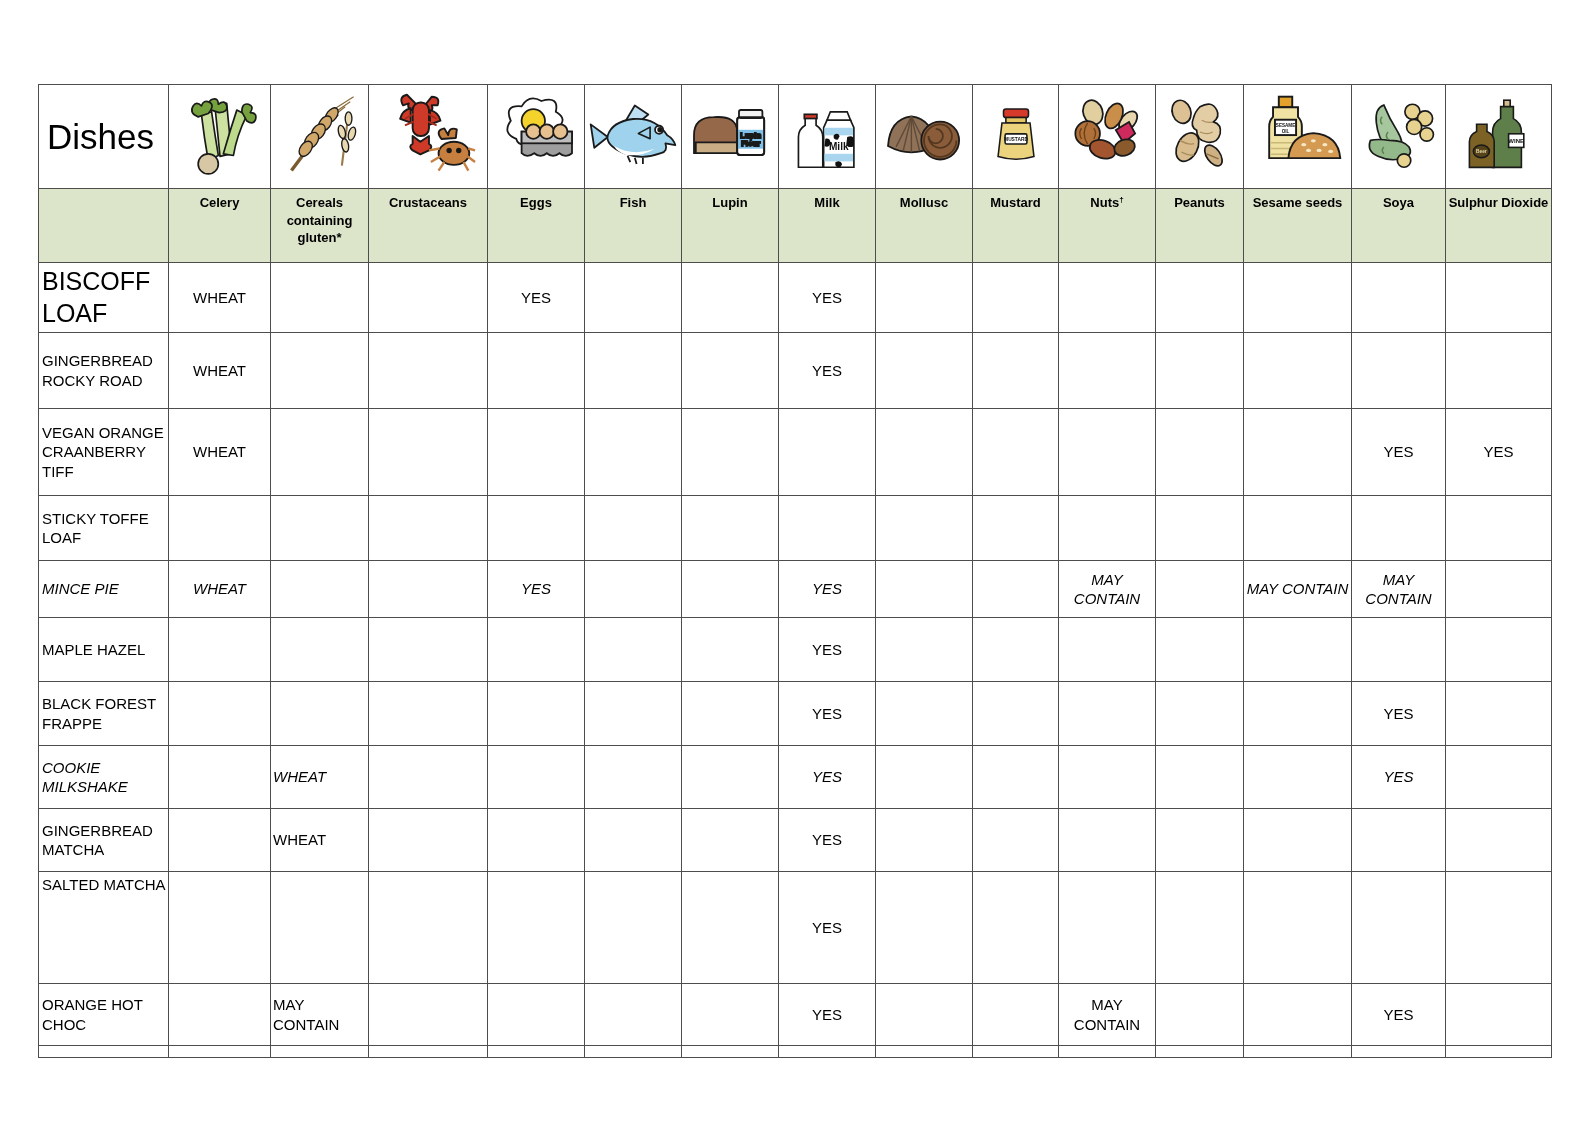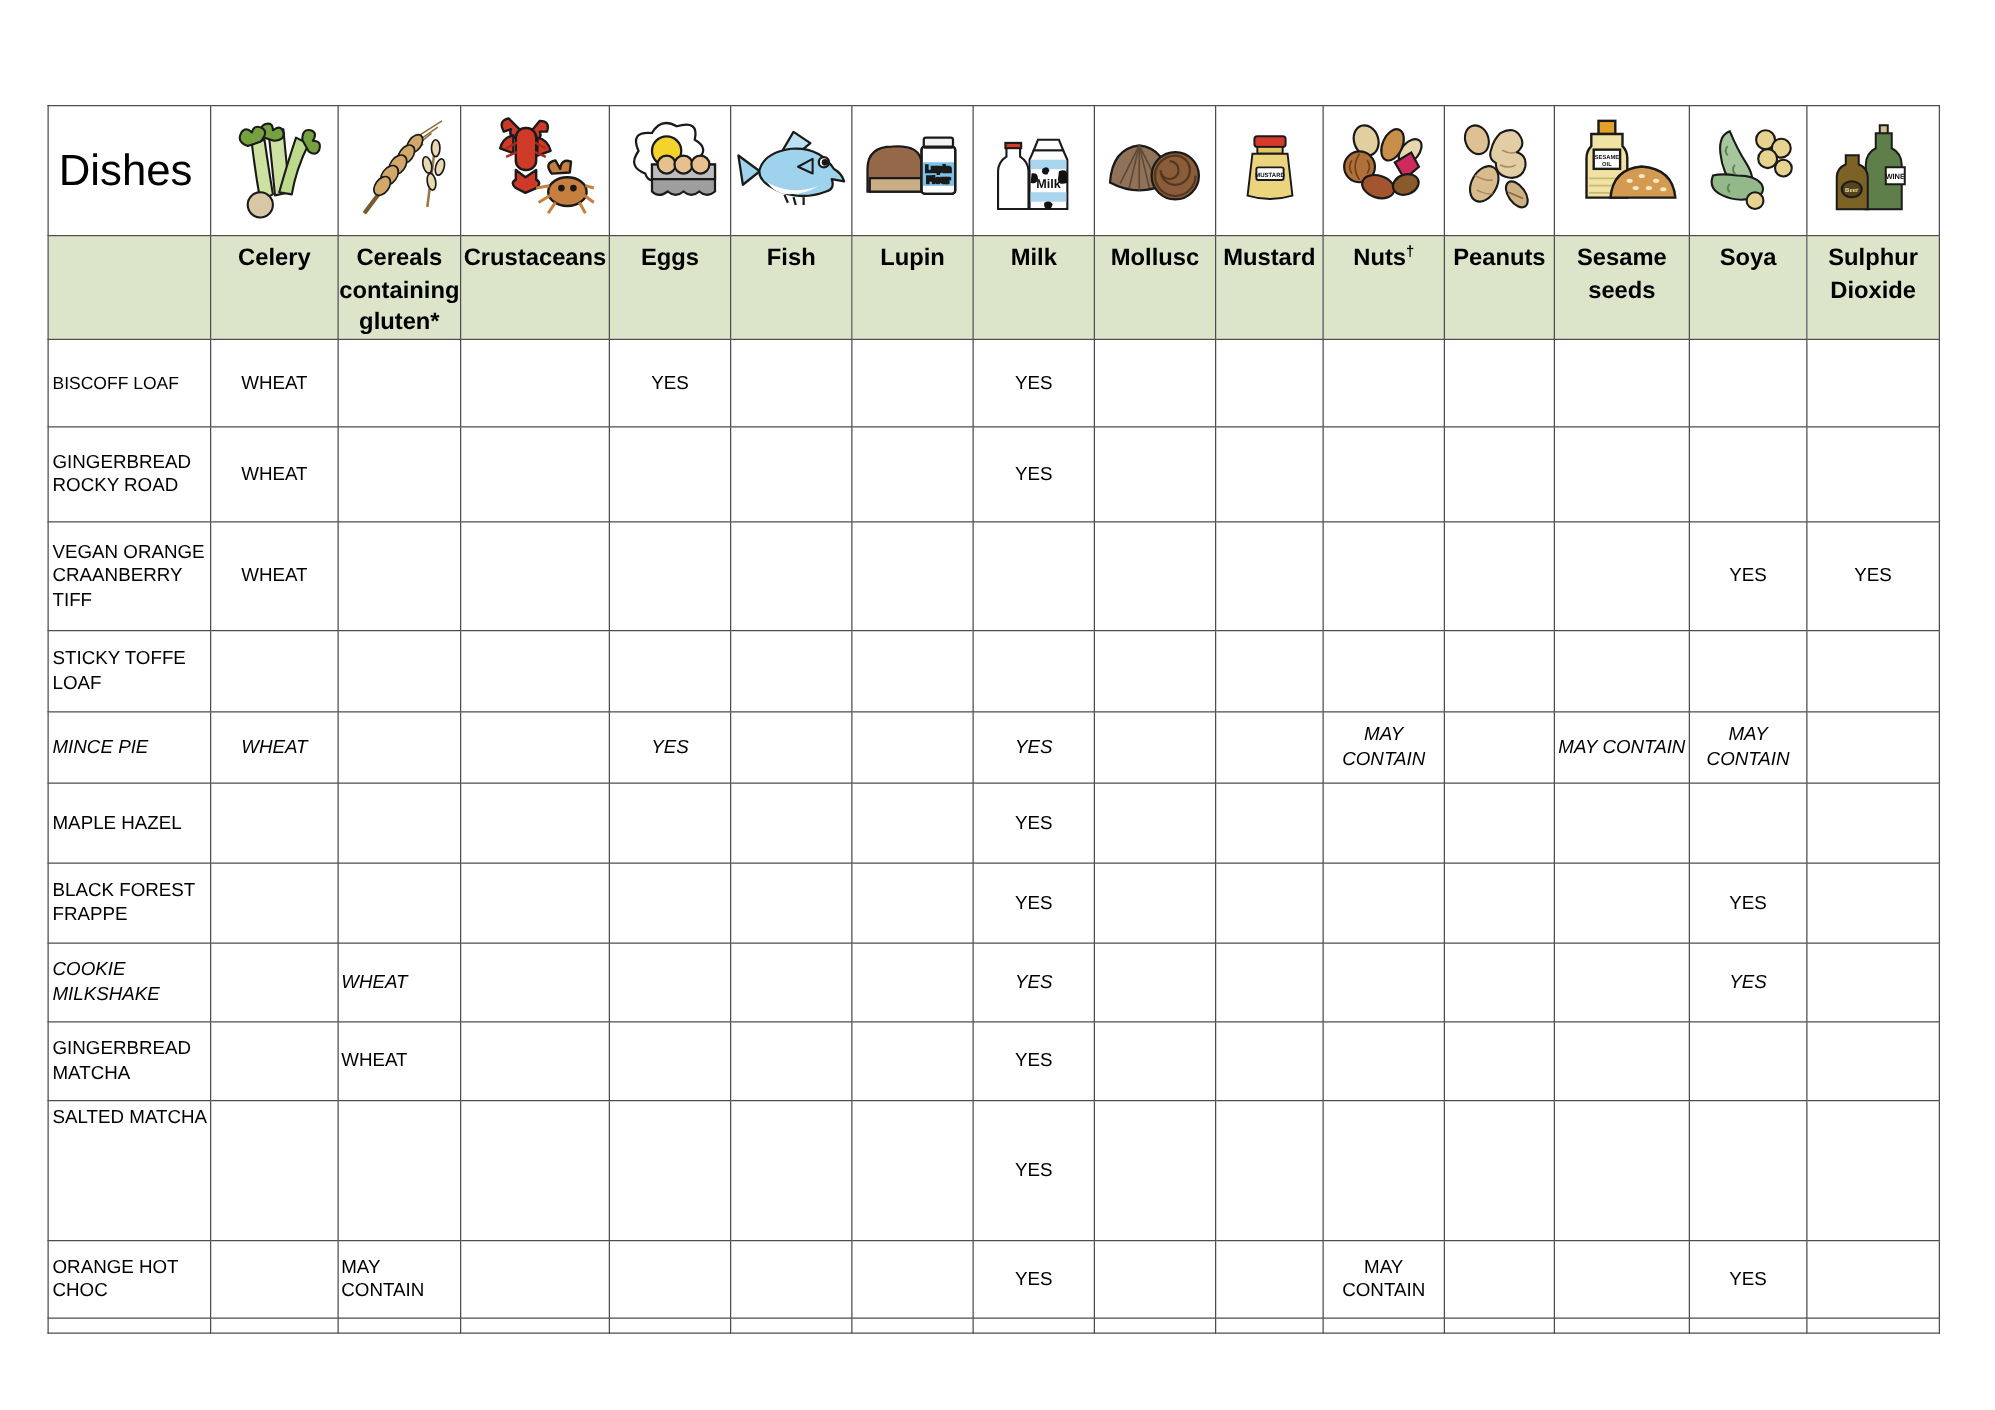--- a/index.html
+++ b/index.html
@@ -10,26 +10,26 @@
   .sheet{position:absolute;left:38px;top:62px;margin-top:22px;}
   table{border-collapse:collapse;table-layout:fixed;}
   td,th{border:1px solid #4d4d4d;overflow:hidden;padding:0;}
   tr.icon-row th{height:103px;background:#ffffff;vertical-align:middle;}
   tr.icon-row th svg{display:block;margin:2px auto;}
   svg text{font-family:"Liberation Sans",sans-serif;}
   th.dishes-title{
     font-size:35px;font-weight:400;text-align:left;padding-left:8px;vertical-align:middle;
   }
   tr.label-row td{
-    background:#dce4c9;font-weight:bold;font-size:19px;text-align:center;
+    background:#dce4c9;font-weight:bold;font-size:13px;text-align:center;
     vertical-align:top;padding-top:5px;height:68px;line-height:1.35;
   }
   tbody td{font-size:15px;background:#ffffff;}
   td.dish{text-align:left;padding:2px 1px 2px 3px;vertical-align:middle;line-height:1.3;}
-  tbody tr:first-child td.dish{font-size:14px;line-height:1.25;}
+  tbody tr:first-child td.dish{font-size:25px;line-height:1.25;}
   td.cell{text-align:center;vertical-align:middle;line-height:1.3;padding:1px;}
   tbody td:nth-child(3){text-align:left;padding-left:2px;}
   td.valign-top{vertical-align:top;padding-top:3px;}
   sup{font-size:62%;}
 </style>
 </head>
 <body>
 
 <div class="sheet">
   <table>

